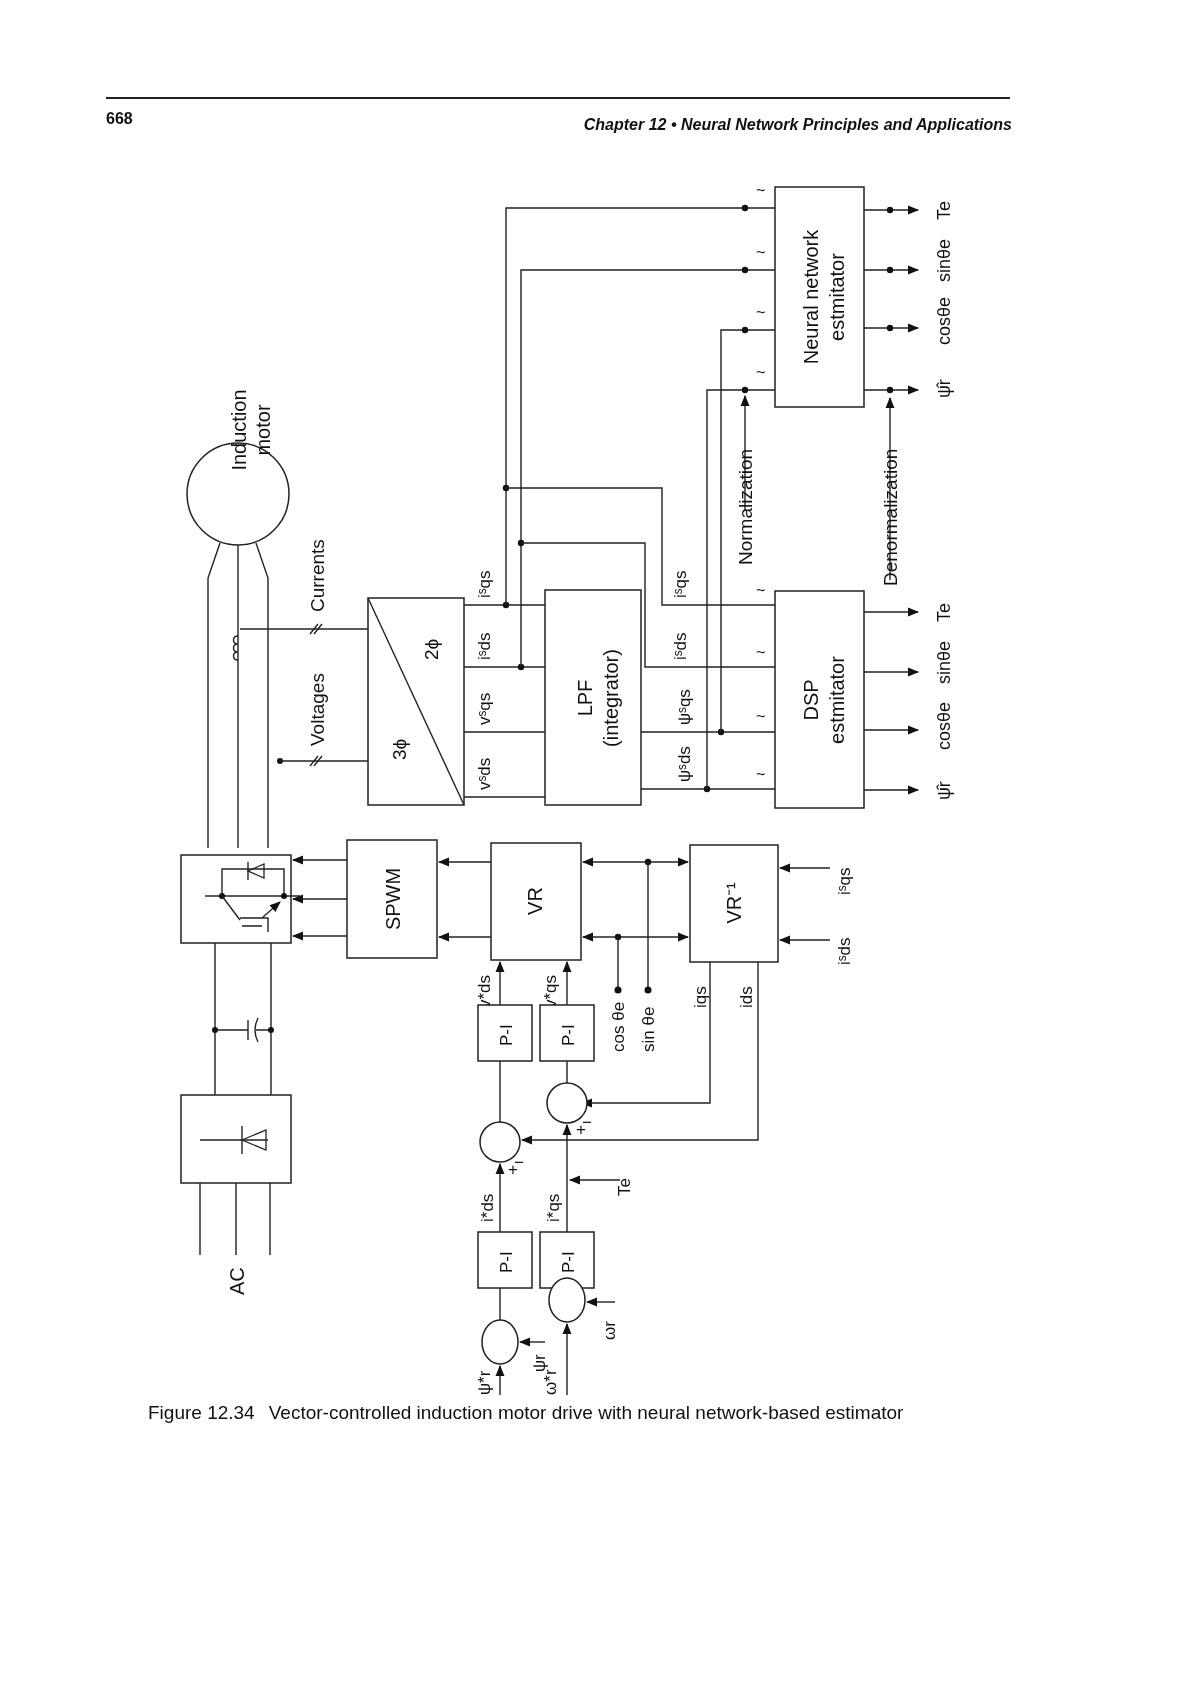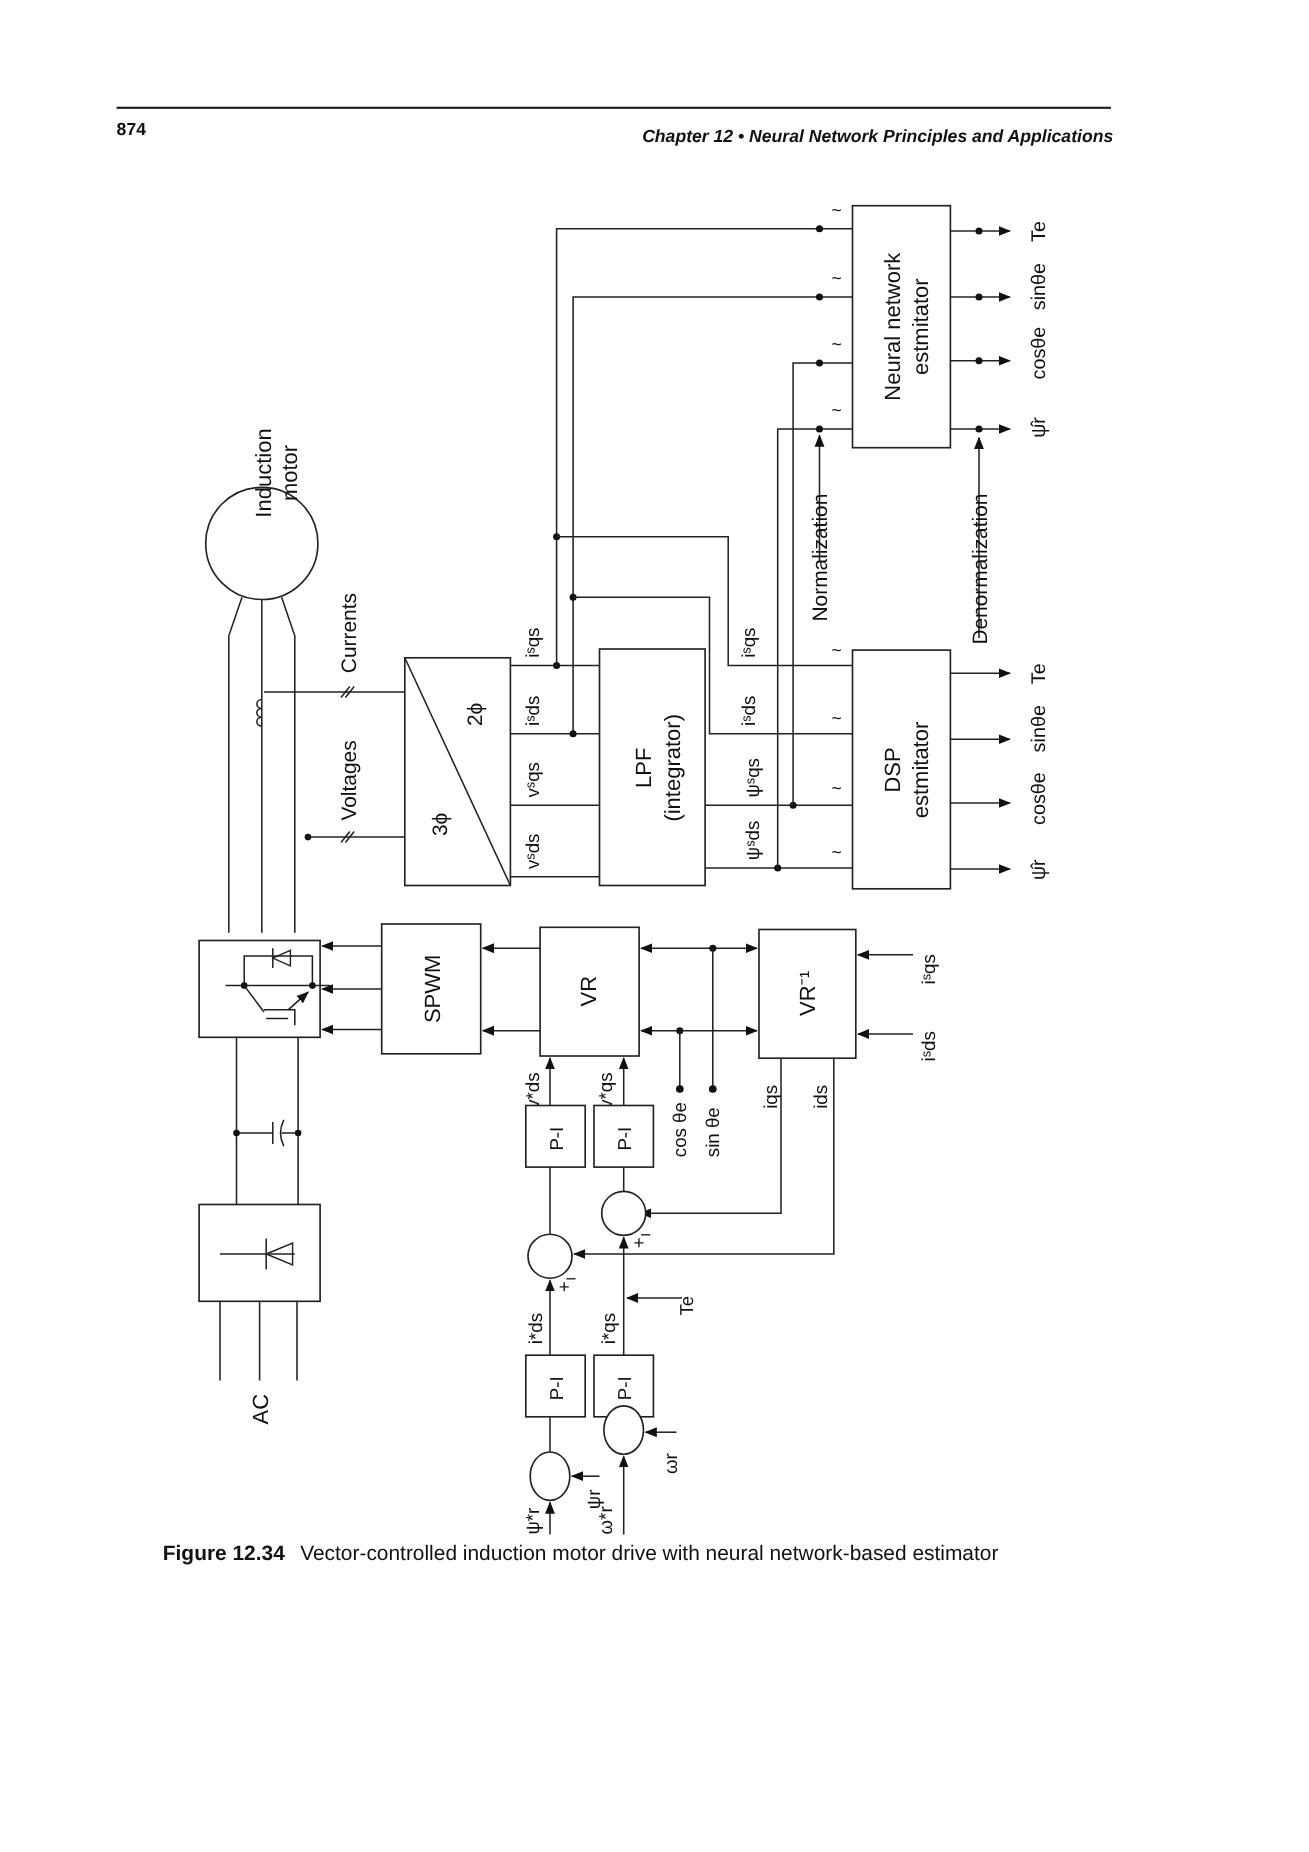--- a/index.html
+++ b/index.html
@@ -2,32 +2,32 @@
 <html><head>
 <meta charset="utf-8">
 <style>
   html, body { margin:0; padding:0; background:#ffffff; }
   body { width:1190px; height:1684px; position:relative; overflow:hidden;
          font-family:"Liberation Sans", sans-serif; color:#111; }
   .rule { position:absolute; left:106px; top:97px; width:904px; height:0; border-top:2px solid #222; }
   .page-num { position:absolute; left:106px; top:110px; font-size:16px; font-weight:bold; }
   .running-head { position:absolute; right:178px; top:116px; font-size:16px; font-weight:bold;font-style:italic; }
   .caption { position:absolute; left:148px; top:1402px; font-size:19px; }
-  .caption .fig { font-weight:bold; margin-right:14px;margin-top:12px; }
+  .caption .fig { font-weight:normal; margin-right:14px;margin-top:12px; }
   svg.diagram { position:absolute; left:0; top:0; }
   svg text { font-family:"Liberation Sans", sans-serif; fill:#111; }
   .ln { stroke:#222; stroke-width:1.4; fill:none; }
   .bx { stroke:#222; stroke-width:1.5; fill:#fff; }
   .dot { fill:#111; }
 </style>
 </head>
 <body>
 
 <div class="rule"></div>
-<div class="page-num">874</div>
+<div class="page-num">668</div>
 <div class="running-head">Chapter 12 • Neural Network Principles and Applications</div>
 
 <svg class="diagram" width="1190" height="1684">
   <defs>
     <marker id="arr" viewBox="0 0 10 10" refX="9" refY="5" markerWidth="8" markerHeight="8" orient="auto">
       <path d="M0,1 L10,5 L0,9 Z" fill="#111"></path>
     </marker>
   </defs>
 
   <circle cx="238" cy="494" r="51" class="bx"></circle>

